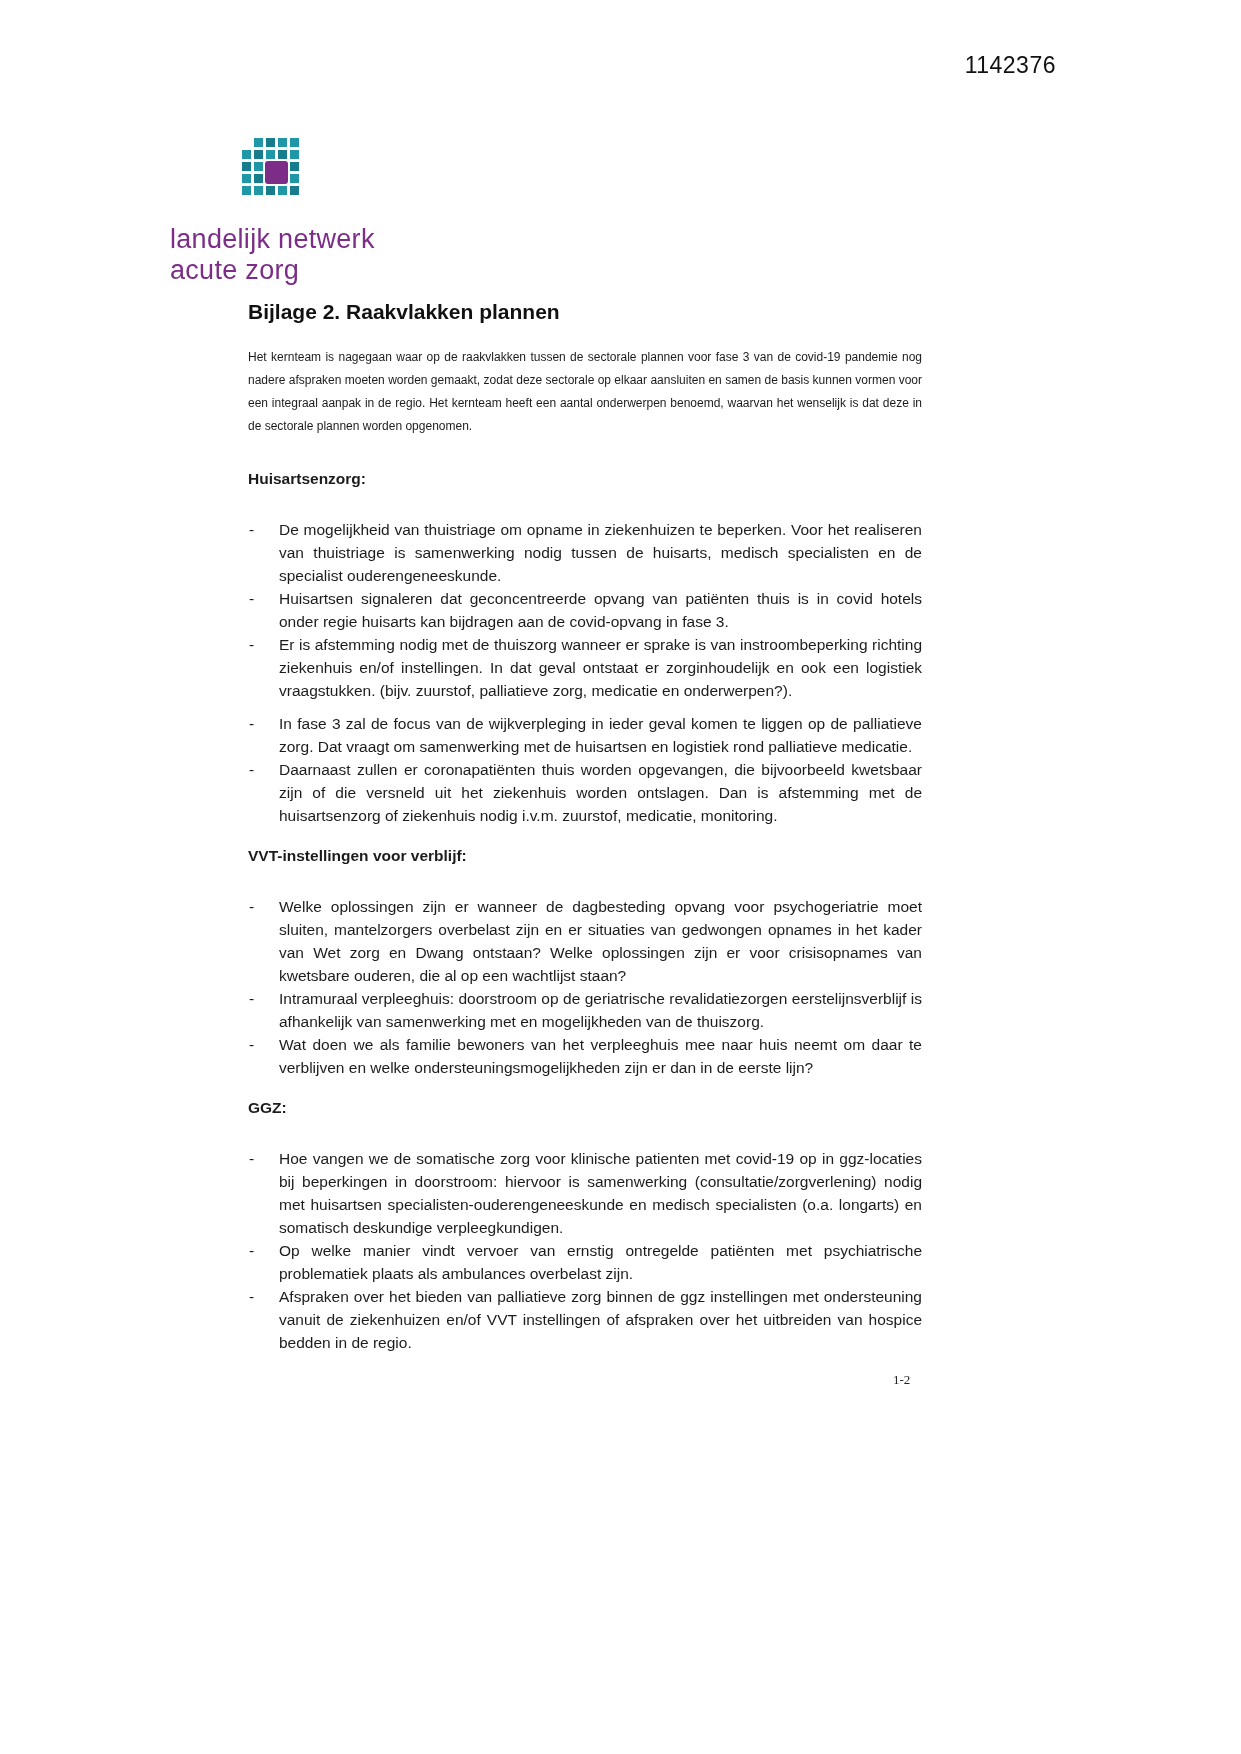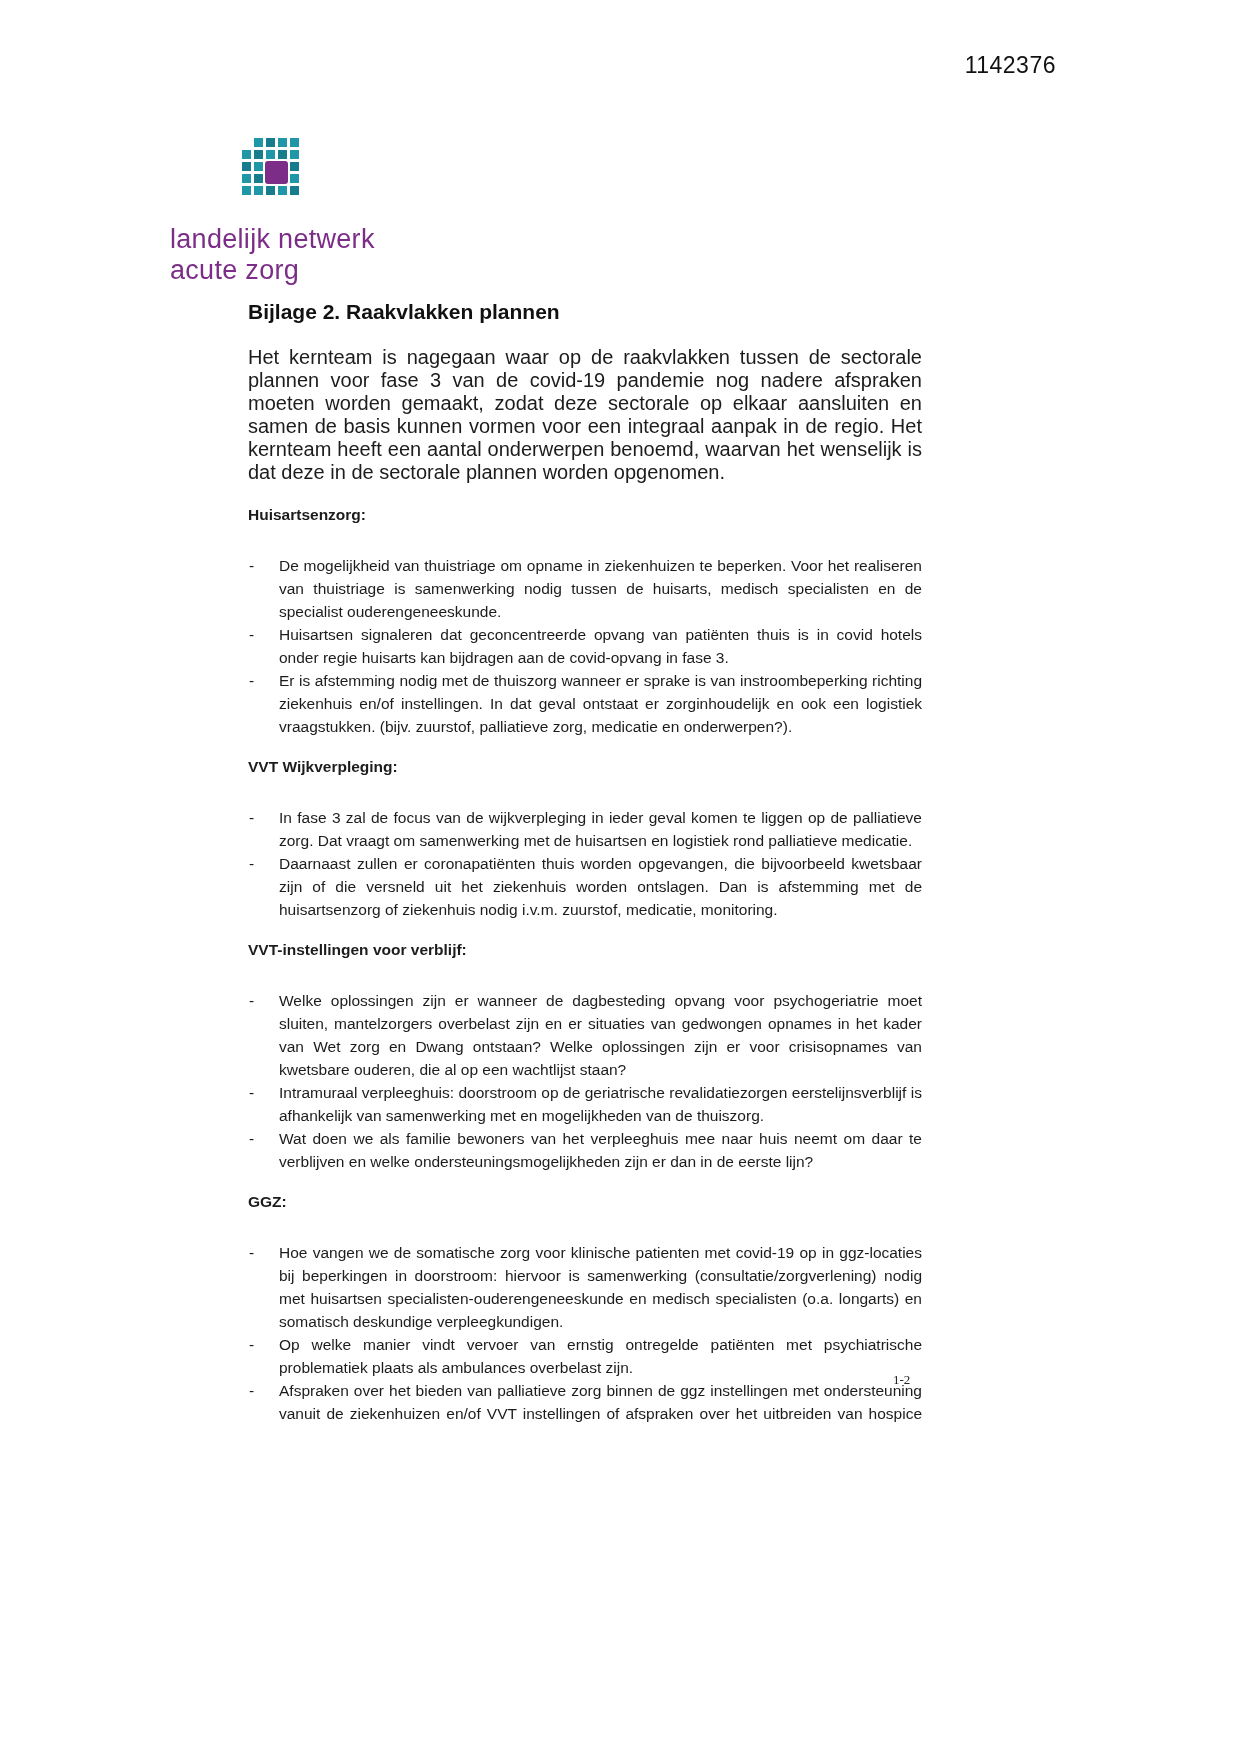--- a/index.html
+++ b/index.html
@@ -50,24 +50,24 @@
     top: 300px;
     width: 674px;
   }
   .title {
     font-size: 21px;
     font-weight: bold;
     color: #111111;
     margin: 0 0 22px 0;
   }
   .intro {
-    font-size: 20px;
+    font-size: 12px;
     line-height: 23px;
     text-align: justify;
-    margin: 0 0 22px 0;
+    margin: 0 0 32px 0;
   }
   .section {
     margin-bottom: 10px;
   }
   .section-heading {
     font-size: 15.5px;
     font-weight: bold;
     margin: 20px 0 30px 0;
   }
   .bullet {
@@ -141,21 +141,20 @@
     <p class="intro">Het kernteam is nagegaan waar op de raakvlakken tussen de sectorale plannen voor fase 3 van de covid-19 pandemie nog nadere afspraken moeten worden gemaakt, zodat deze sectorale op elkaar aansluiten en samen de basis kunnen vormen voor een integraal aanpak in de regio. Het kernteam heeft een aantal onderwerpen benoemd, waarvan het wenselijk is dat deze in de sectorale plannen worden opgenomen.</p>
 
     <div class="section">
       <div class="section-heading">Huisartsenzorg:</div>
       <div class="bullet">De mogelijkheid van thuistriage om opname in ziekenhuizen te beperken. Voor het realiseren van thuistriage is samenwerking nodig tussen de huisarts, medisch specialisten en de specialist ouderengeneeskunde.</div>
       <div class="bullet">Huisartsen signaleren dat geconcentreerde opvang van patiënten thuis is in covid hotels onder regie huisarts kan bijdragen aan de covid-opvang in fase 3.</div>
       <div class="bullet">Er is afstemming nodig met de thuiszorg wanneer er sprake is van instroombeperking richting ziekenhuis en/of instellingen. In dat geval ontstaat er zorginhoudelijk en ook een logistiek vraagstukken. (bijv. zuurstof, palliatieve zorg, medicatie en  onderwerpen?).</div>
     </div>
 
     <div class="section">
-      <div class="section-heading">VVT Wijkverpleging:</div>
       <div class="bullet">In fase 3 zal de focus van de wijkverpleging in ieder geval komen te liggen op de palliatieve zorg. Dat vraagt om samenwerking met de huisartsen en logistiek rond palliatieve medicatie.</div>
       <div class="bullet">Daarnaast zullen er coronapatiënten thuis worden opgevangen, die bijvoorbeeld kwetsbaar zijn of die versneld uit het ziekenhuis worden ontslagen. Dan is afstemming met de huisartsenzorg of ziekenhuis nodig i.v.m. zuurstof, medicatie, monitoring.</div>
     </div>
 
     <div class="section">
       <div class="section-heading">VVT-instellingen voor verblijf:</div>
       <div class="bullet">Welke oplossingen zijn er wanneer de dagbesteding opvang voor psychogeriatrie moet sluiten, mantelzorgers overbelast zijn en er situaties van gedwongen opnames in het kader van Wet zorg en Dwang ontstaan? Welke oplossingen zijn er voor crisisopnames van kwetsbare ouderen, die al op een wachtlijst staan?</div>
       <div class="bullet">Intramuraal verpleeghuis: doorstroom op de geriatrische revalidatiezorgen eerstelijnsverblijf is afhankelijk van samenwerking met en mogelijkheden van de thuiszorg.</div>
       <div class="bullet">Wat doen we als familie bewoners van het verpleeghuis mee naar huis neemt om daar te verblijven en  welke ondersteuningsmogelijkheden zijn er dan in de eerste lijn?</div>
     </div>

